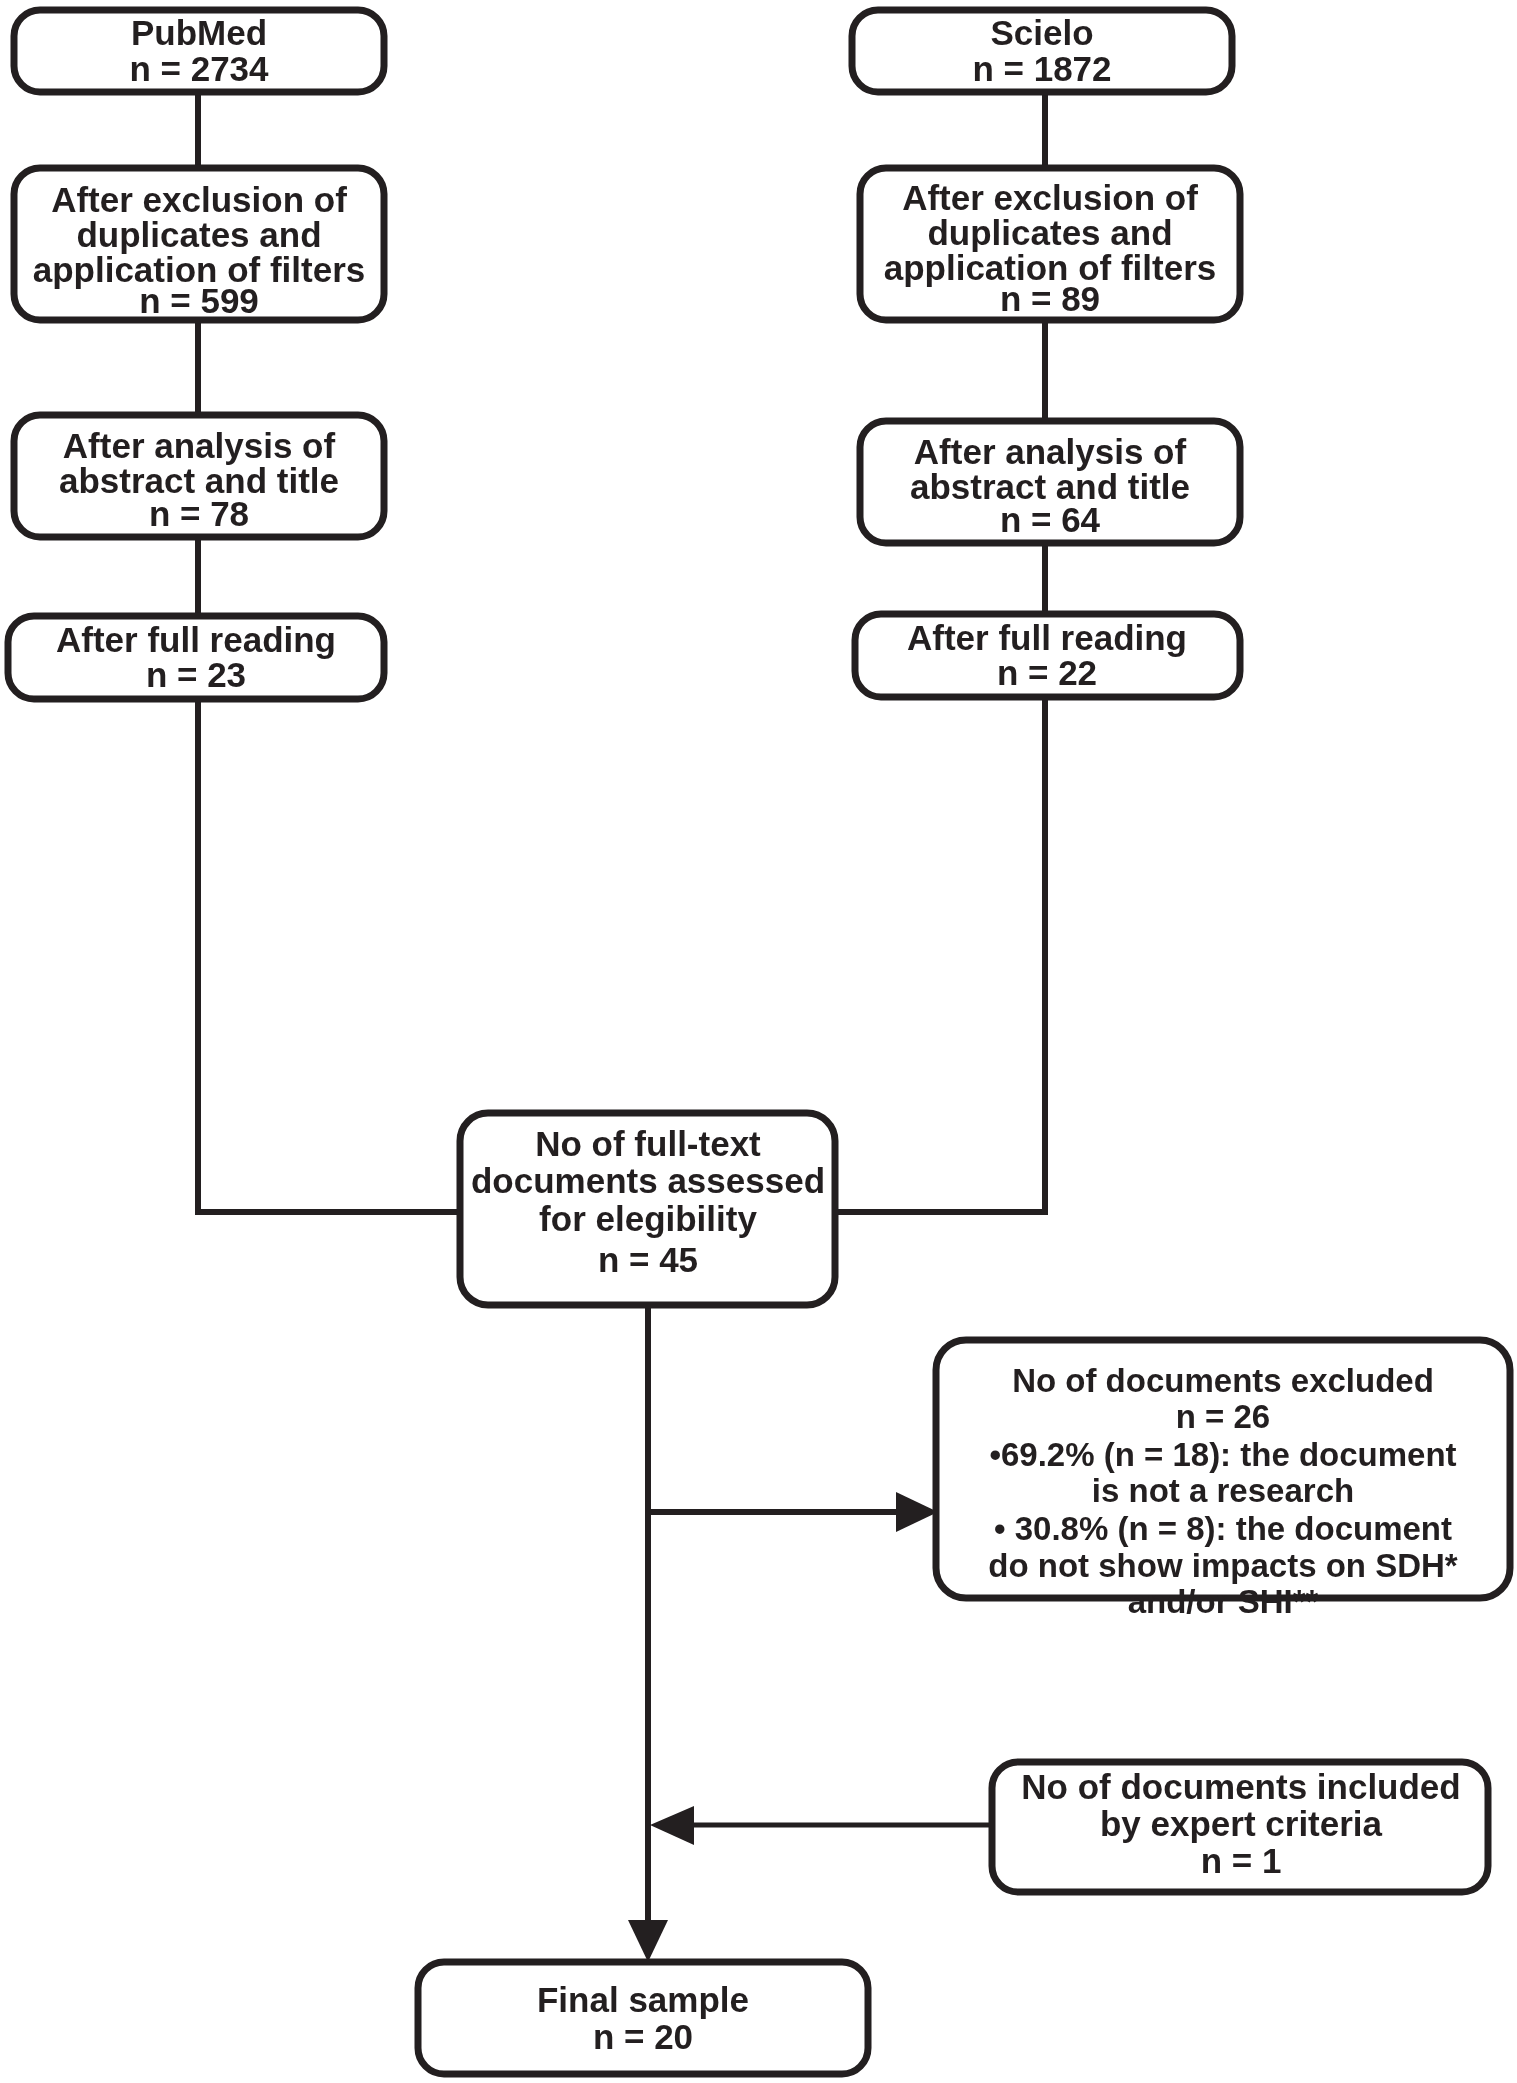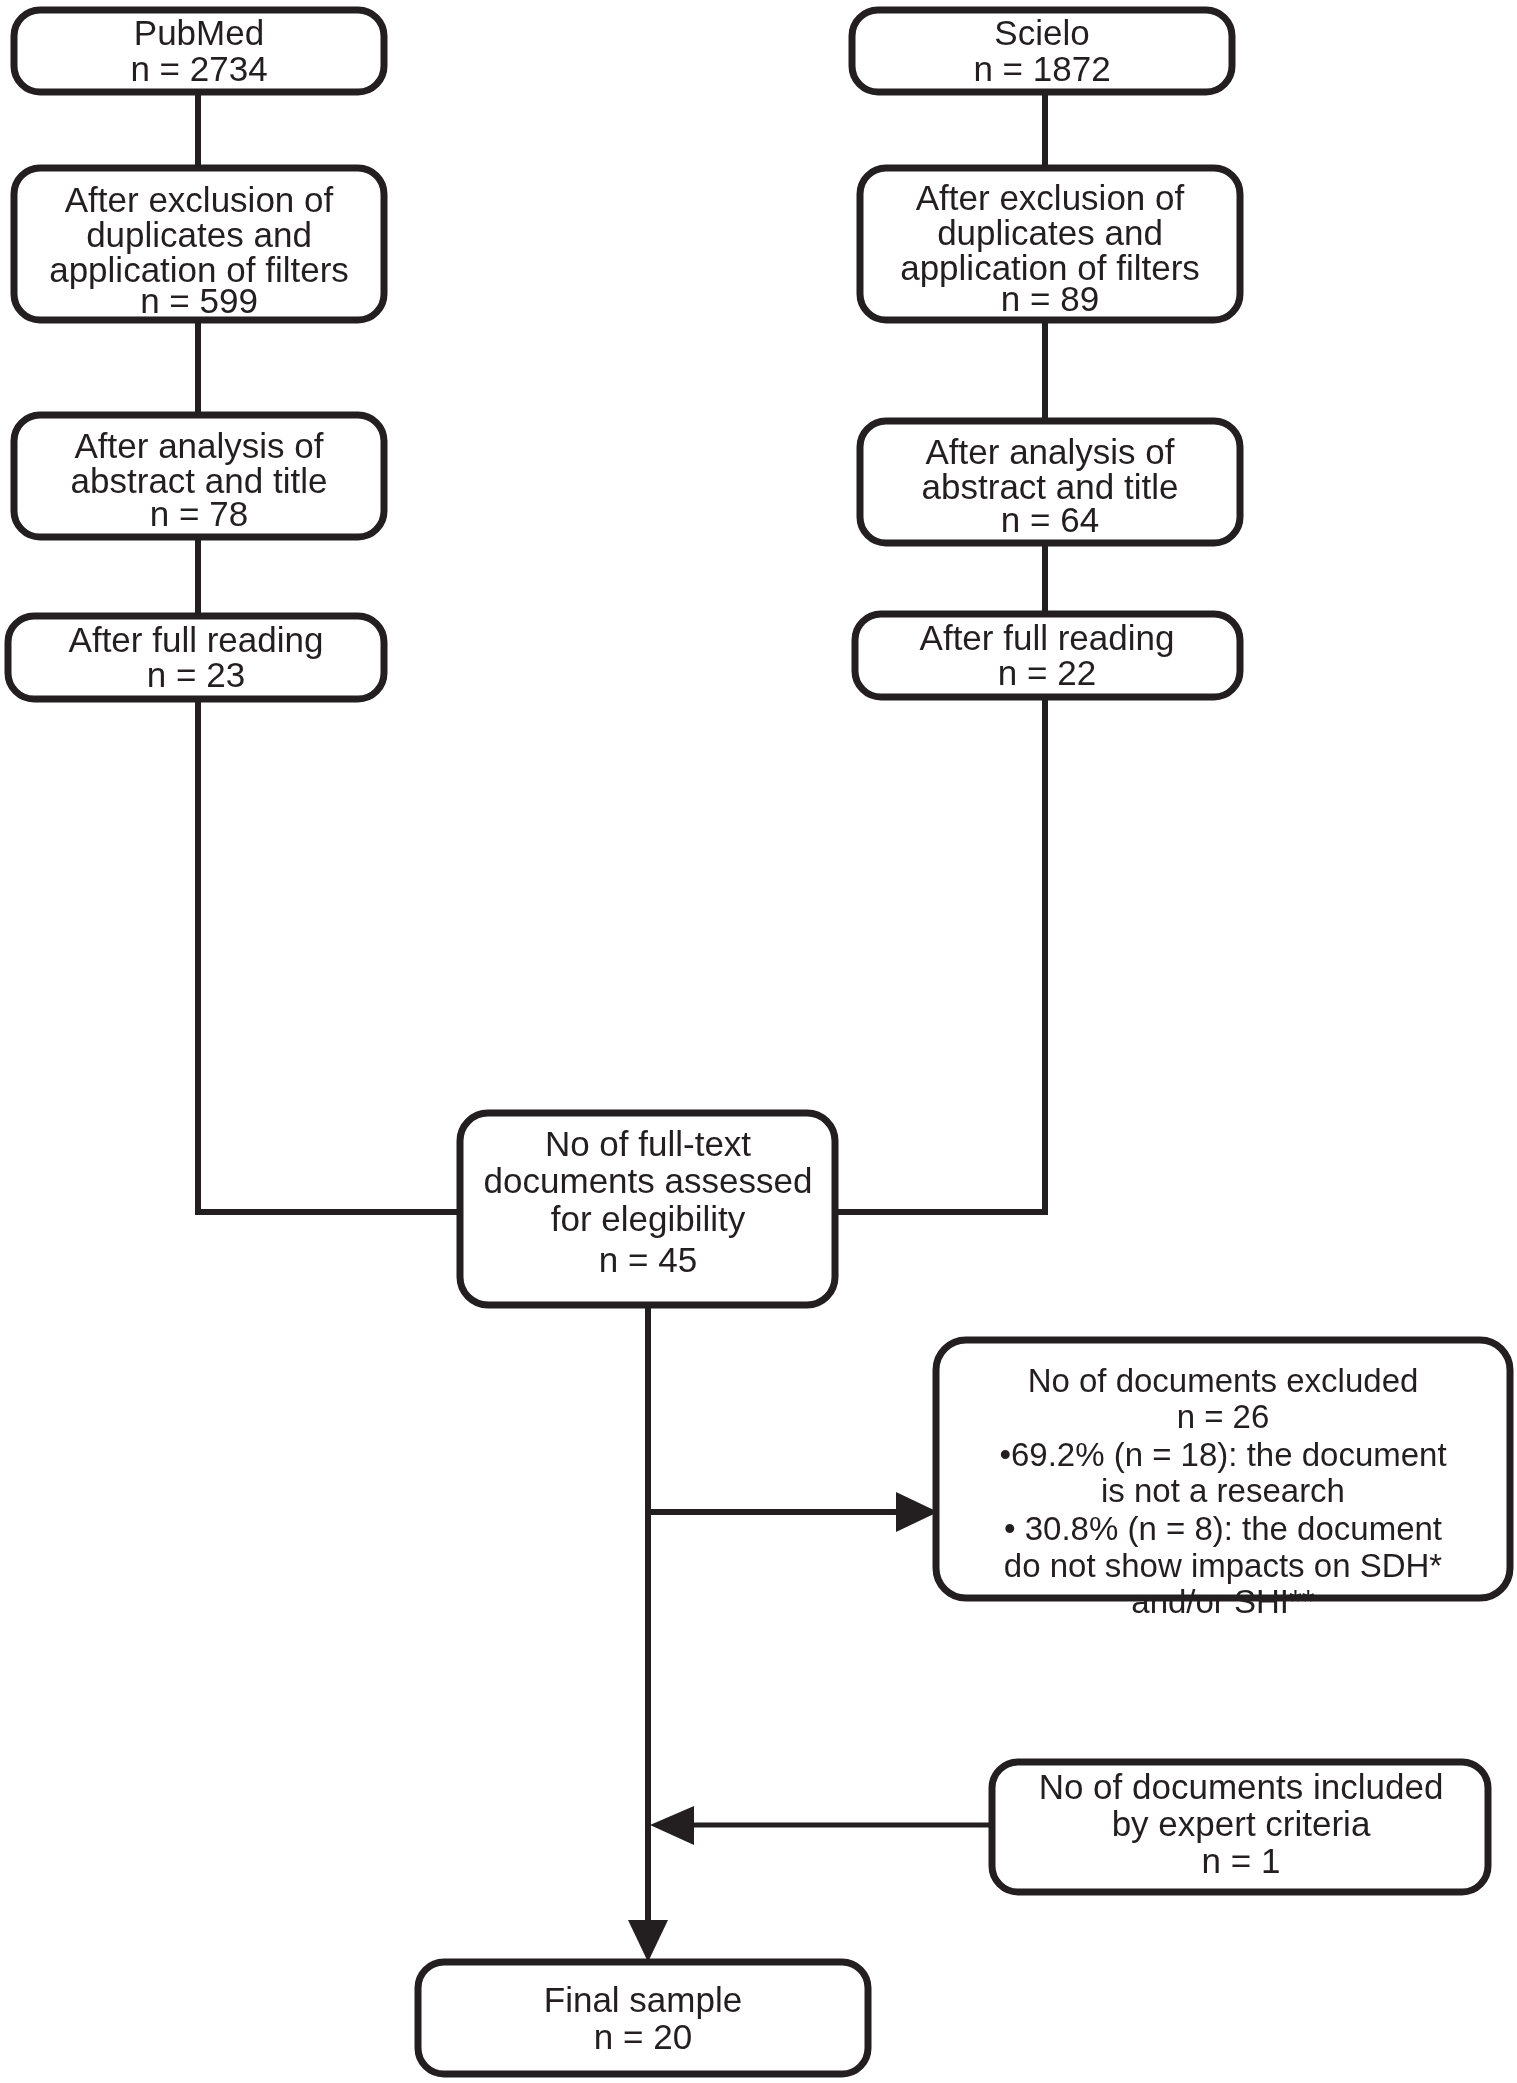--- a/index.html
+++ b/index.html
@@ -6,20 +6,21 @@
     margin: 0;
     padding: 0;
     background: #ffffff;
   }
   #flow-root {
     position: relative;
     width: 1517px;
     height: 2083px;
     background: #ffffff;
     font-family: "Liberation Sans", sans-serif;
+    font-weight: bold;
   }
   svg.flow-svg {
     position: absolute;
     top: 0;
     left: 0;
     width: 1517px;
     height: 2083px;
     display: block;
   }
   .node-rect {

